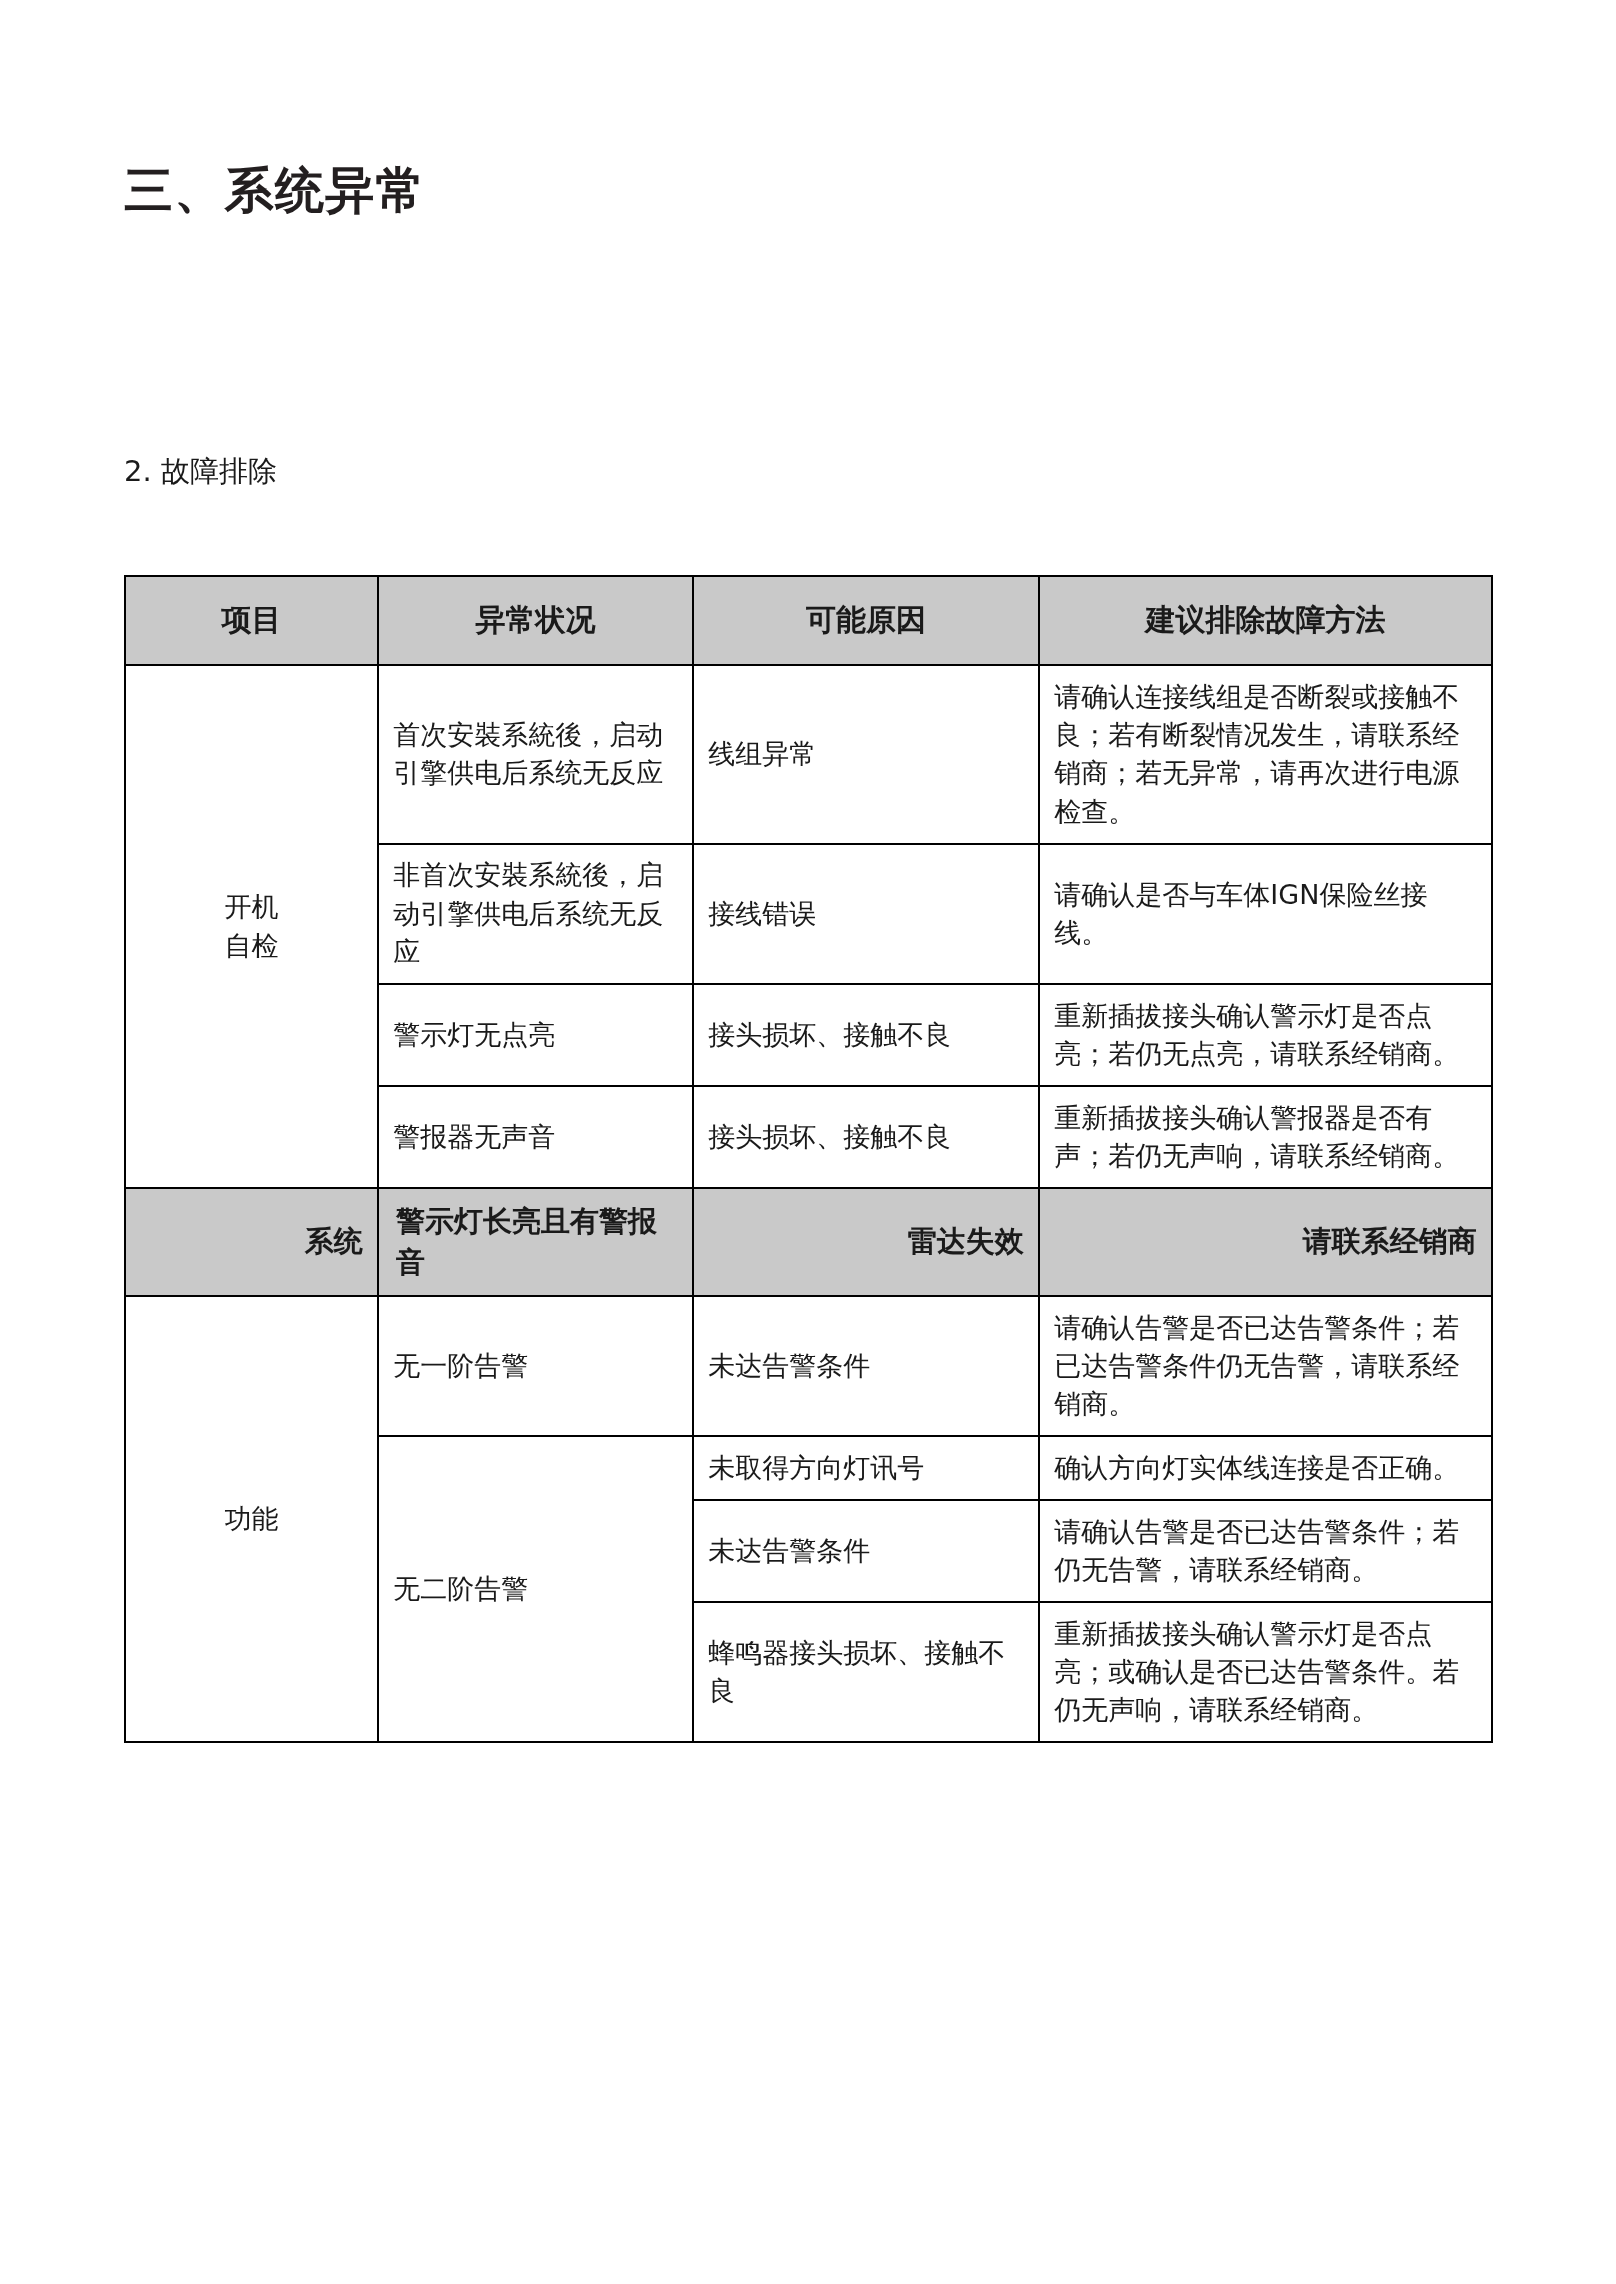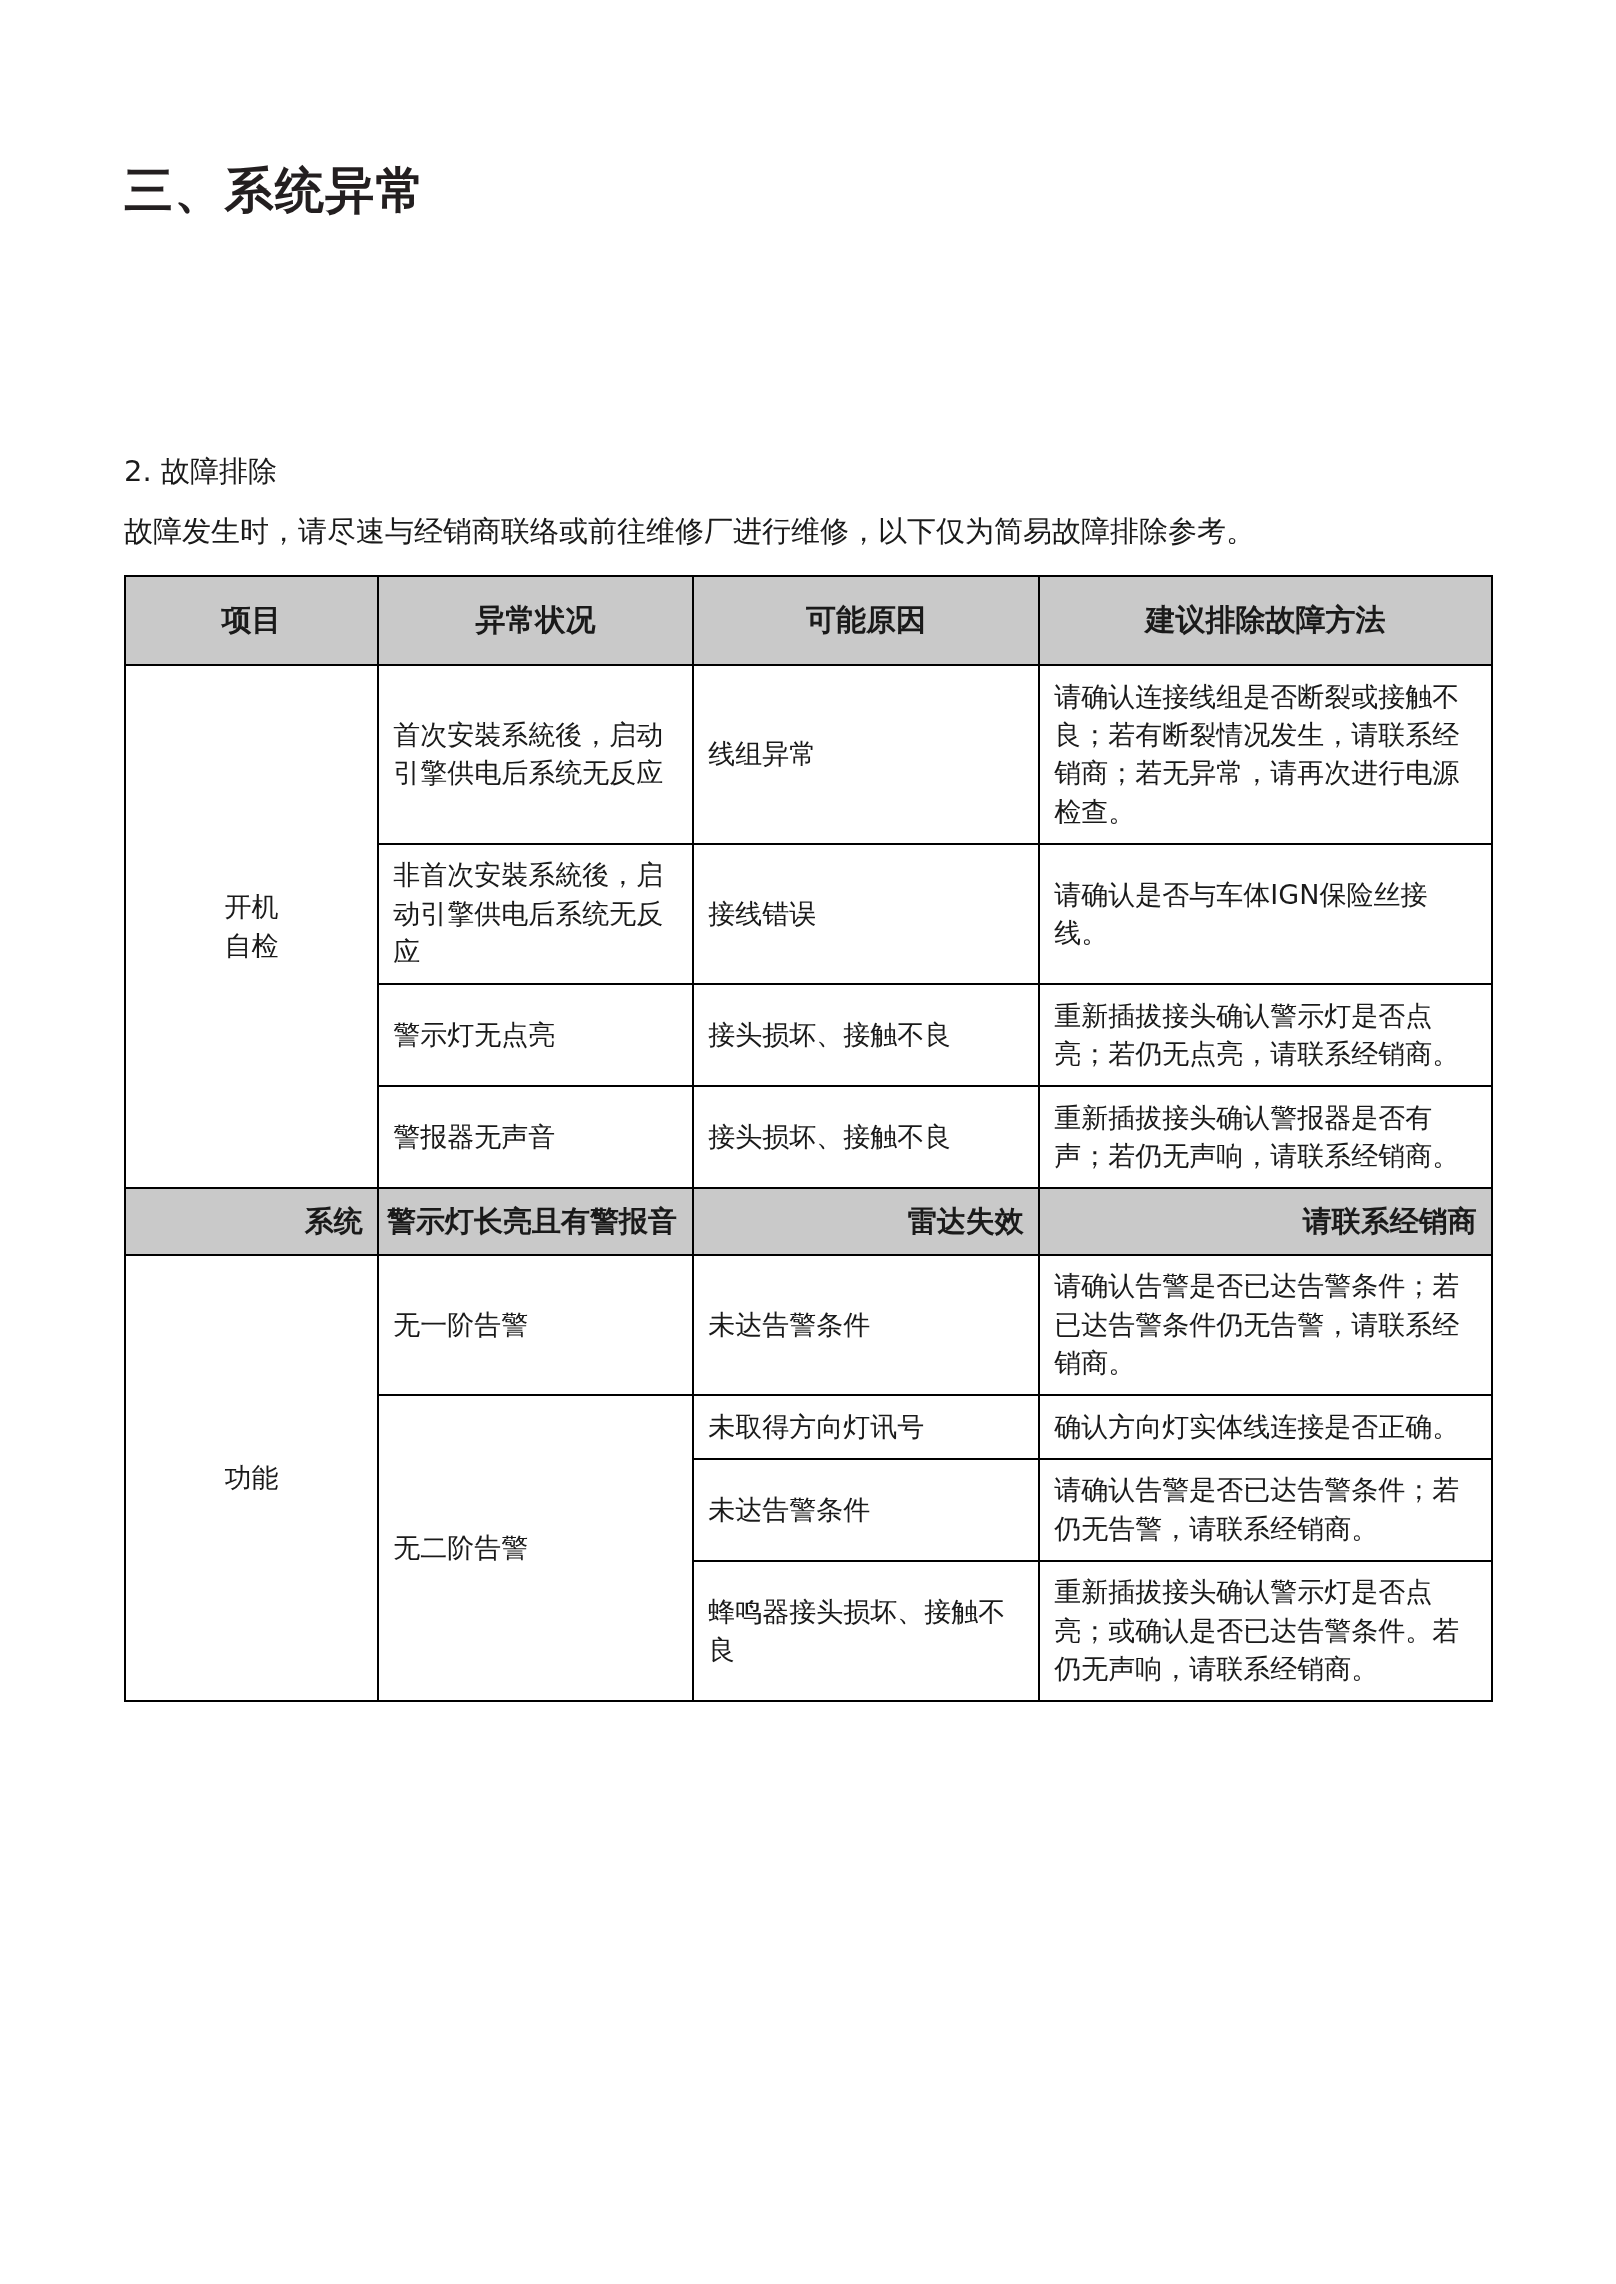--- a/index.html
+++ b/index.html
@@ -107,38 +107,37 @@
     margin-left: 45px;
   }
   tr.gray td {
     background: #c9c9c9;
     font-weight: 700;
     text-align: right;
     font-size: 29px;
   }
   tr.gray td.sys-cond {
     text-align: left;
-    padding-left: 8px;
+    padding-left: 17px;
   }
   td.left {
     text-align: left;
     margin-left: 18px;
   }
 </style>
 </head>
 <body>
 
 <div class="page">
 
   <div class="doc-title">三、系统异常</div>
 
 
   <div class="section sec-2">
     <div class="sec-label">2. 故障排除</div>
-    <div class="sec-para">故障发生时，请尽速与经销商联络或前往维修厂进行维修，以下仅为简易故障排除参考。</div>
   </div>
 
   <div class="tbl-wrap">
     <table class="trouble">
       <colgroup>
         <col class="c1">
           <col class="c2">
           <col class="c3">
           <col class="c4">
       </colgroup>

